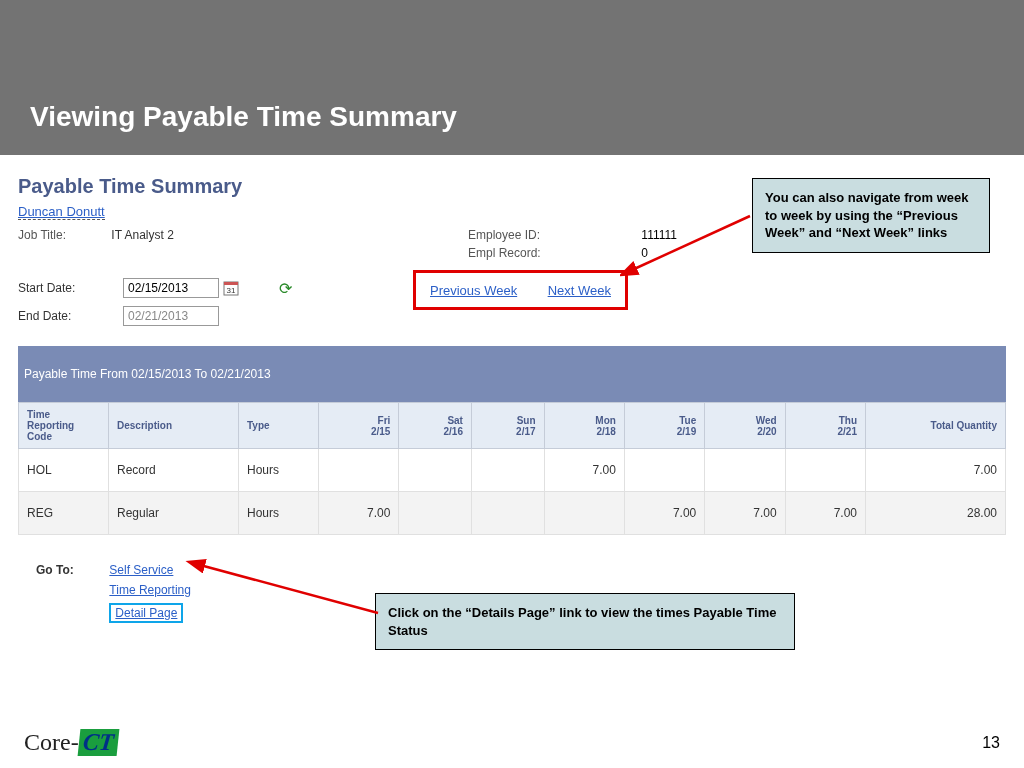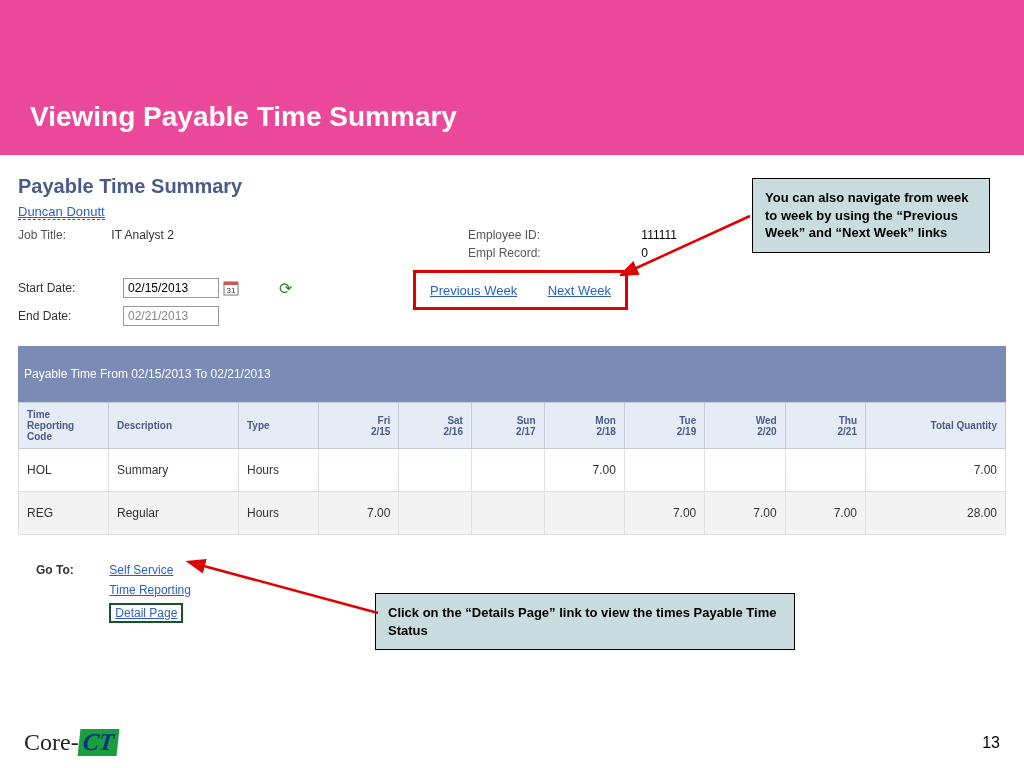--- a/index.html
+++ b/index.html
@@ -1,17 +1,17 @@
 <!DOCTYPE html>
 <html><head>
 <meta charset="utf-8">
 <style>
   * { box-sizing: border-box; margin: 0; padding: 0; }
   body { font-family: Arial, sans-serif; width: 1024px; height: 768px; background: #fff; position: relative; overflow: hidden; }
-  .header-bar { background: #ec4899; height: 155px; width: 100%; position: relative; text-align: right; }
+  .header-bar { background: #737373; height: 155px; width: 100%; position: relative; text-align: right; }
   .header-title { color: #fff; font-size: 28px; font-weight: bold; position: absolute; left: 30px; bottom: 22px; }
   .content { padding: 20px 18px 0 18px; position: relative; }
   .page-subtitle { color: #4a5b8a; font-size: 20px; font-weight: bold; margin-bottom: 4px; }
   .employee-name { color: #2b5fc7; text-decoration: underline; font-size: 13px; border-bottom: 1px dashed #555; display: inline-block; margin-bottom: 8px; cursor: pointer; }
   .info-row { display: flex; margin-bottom: 12px; }
   .info-left { width: 450px; font-size: 12px; }
   .info-left .jlabel { color: #555; display: inline-block; width: 90px; }
   .info-left .jval { color: #333; }
   .info-right { font-size: 12px; }
   .info-right .jlabel { color: #555; display: inline-block; width: 170px; }
@@ -32,21 +32,21 @@
   table.pt th { background: #e5ecf5; color: #4a5b8a; font-size: 10px; font-weight: bold; padding: 6px 8px; border: 1px solid #c5ccd8; text-align: right; vertical-align: middle; }
   table.pt th.left { text-align: left; }
   table.pt td { font-size: 12px; color: #333; padding: 14px 8px; border: 1px solid #e0e0e0; text-align: right; }
   table.pt td.left { text-align: left; }
   table.pt tr:nth-child(even) td { background: #f3f3f3; }
   .goto-section { margin-top: 28px; margin-left: 18px; font-size: 12px; }
   .goto-label { color: #333; font-weight: bold; display: inline-block; width: 70px; vertical-align: top; }
   .goto-links { display: inline-block; }
   .goto-links div { margin-bottom: 6px; }
   .goto-links a { color: #2b5fc7; text-decoration: underline; cursor: pointer; }
-  .detail-box { border: 2px solid #14532d; padding: 1px 4px; display: inline-block; }
+  .detail-box { border: 2px solid #0ea5e9; padding: 1px 4px; display: inline-block; }
   .callout { position: absolute; background: #c9dde0; border: 1.5px solid #000; padding: 10px 12px; font-size: 13px; font-weight: bold; color: #000; line-height: 1.35; }
   .callout1 { top: 178px; left: 752px; width: 238px; }
   .callout2 { top: 593px; left: 375px; width: 420px; }
   .arrow-svg { position: absolute; pointer-events: none; }
   .footer { position: absolute; bottom: 12px; left: 0; width: 100%; display: flex; justify-content: space-between; padding: 0 24px; align-items: center; }
   .footer .logo { font-family: Georgia, serif; font-size: 24px; color: #222; font-weight: normal; }
   .footer .logo .ct { background: #1a9e3e; color: #003087; font-weight: bold; padding: 0 4px; font-style: italic; display: inline-block; transform: skewX(-6deg); }
   .footer .pagenum { font-size: 16px; color: #000; }
 </style>
 </head>
@@ -125,21 +125,21 @@
           <th style="white-space:pre;">Wed
 2/20</th>
           <th style="white-space:pre;">Thu
 2/21</th>
           <th style="width:140px;">Total Quantity</th>
         </tr>
       </thead>
       <tbody id="pt-body">
           <tr>
             <td class="left">HOL</td>
-            <td class="left">Summary</td>
+            <td class="left">Record</td>
             <td class="left">Hours</td>
             <td></td>
             <td></td>
             <td></td>
             <td>7.00</td>
             <td></td>
             <td></td>
             <td></td>
             <td>7.00</td>
           </tr>

